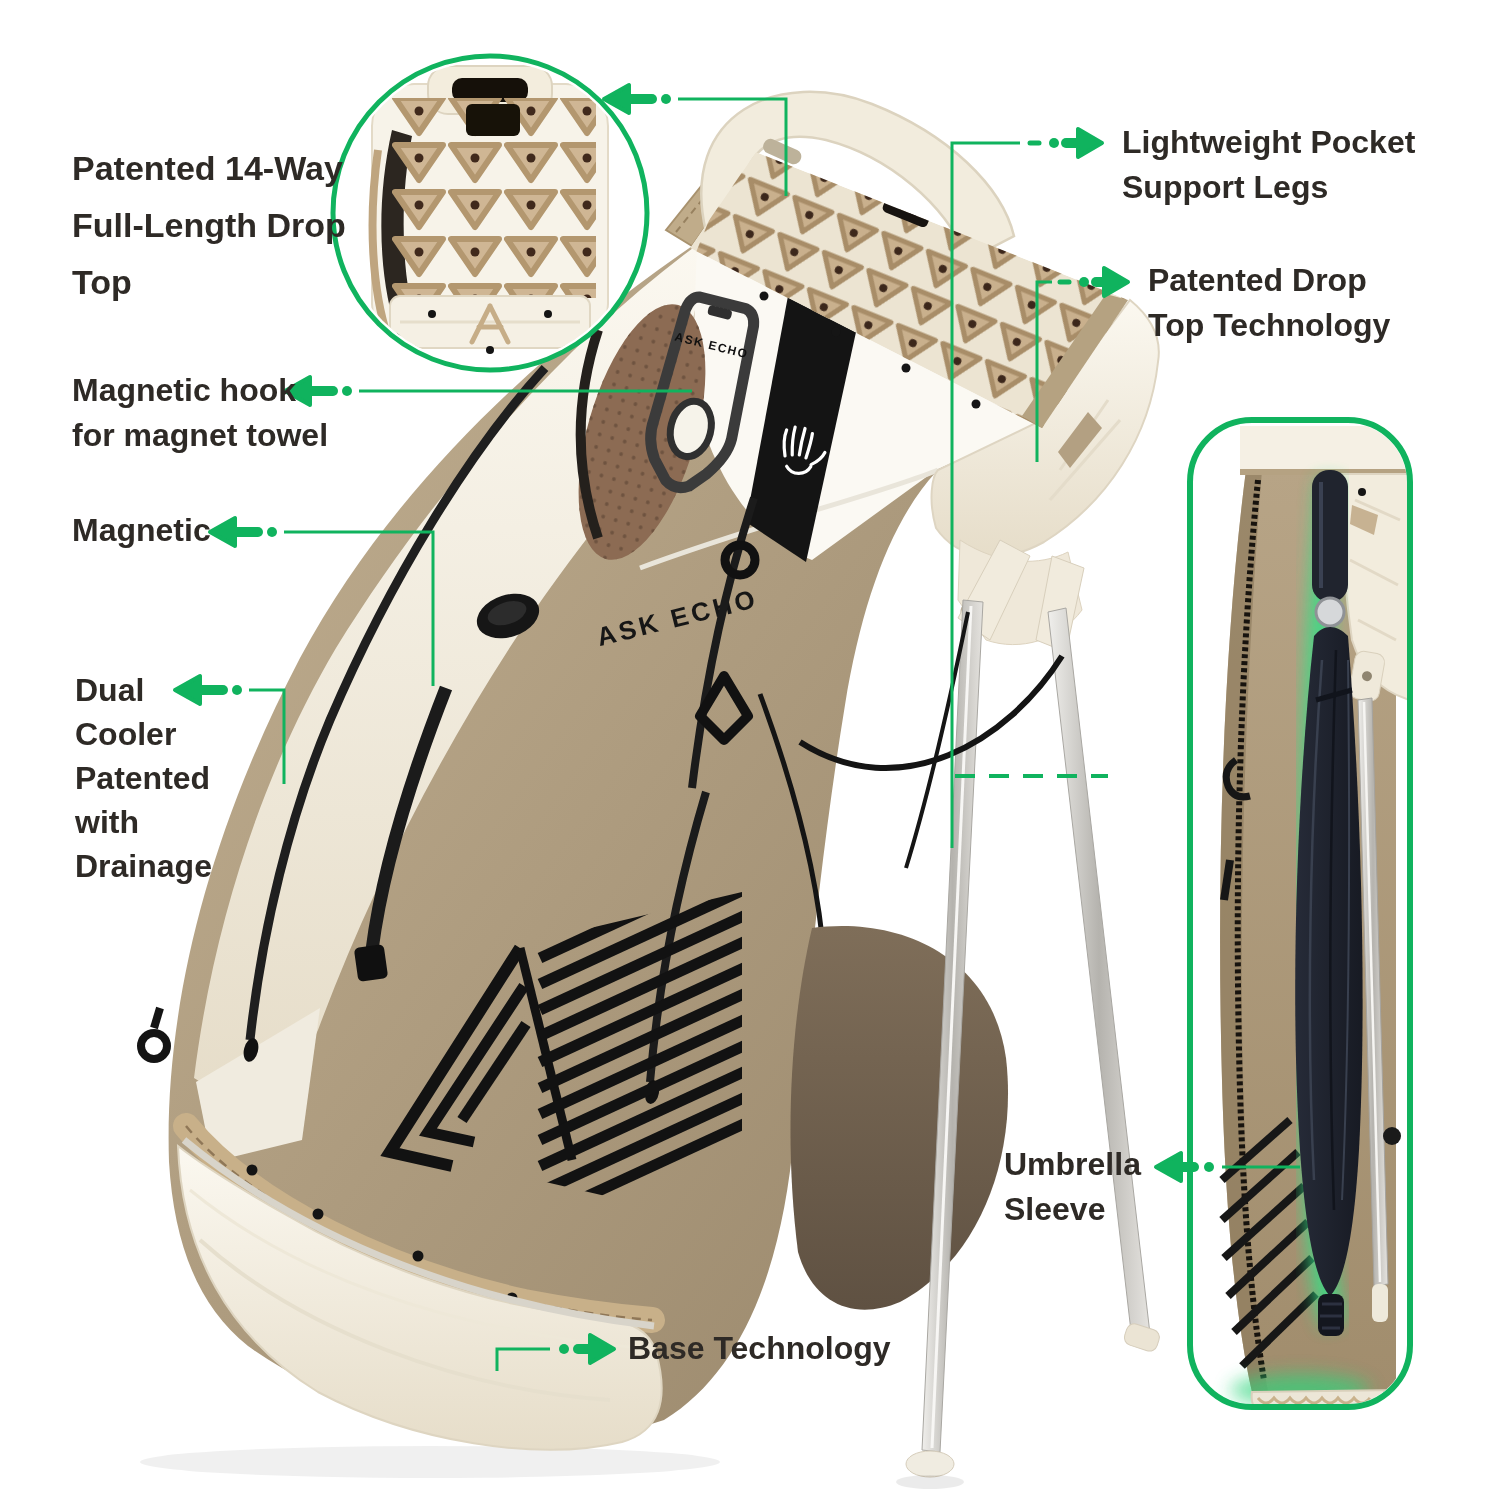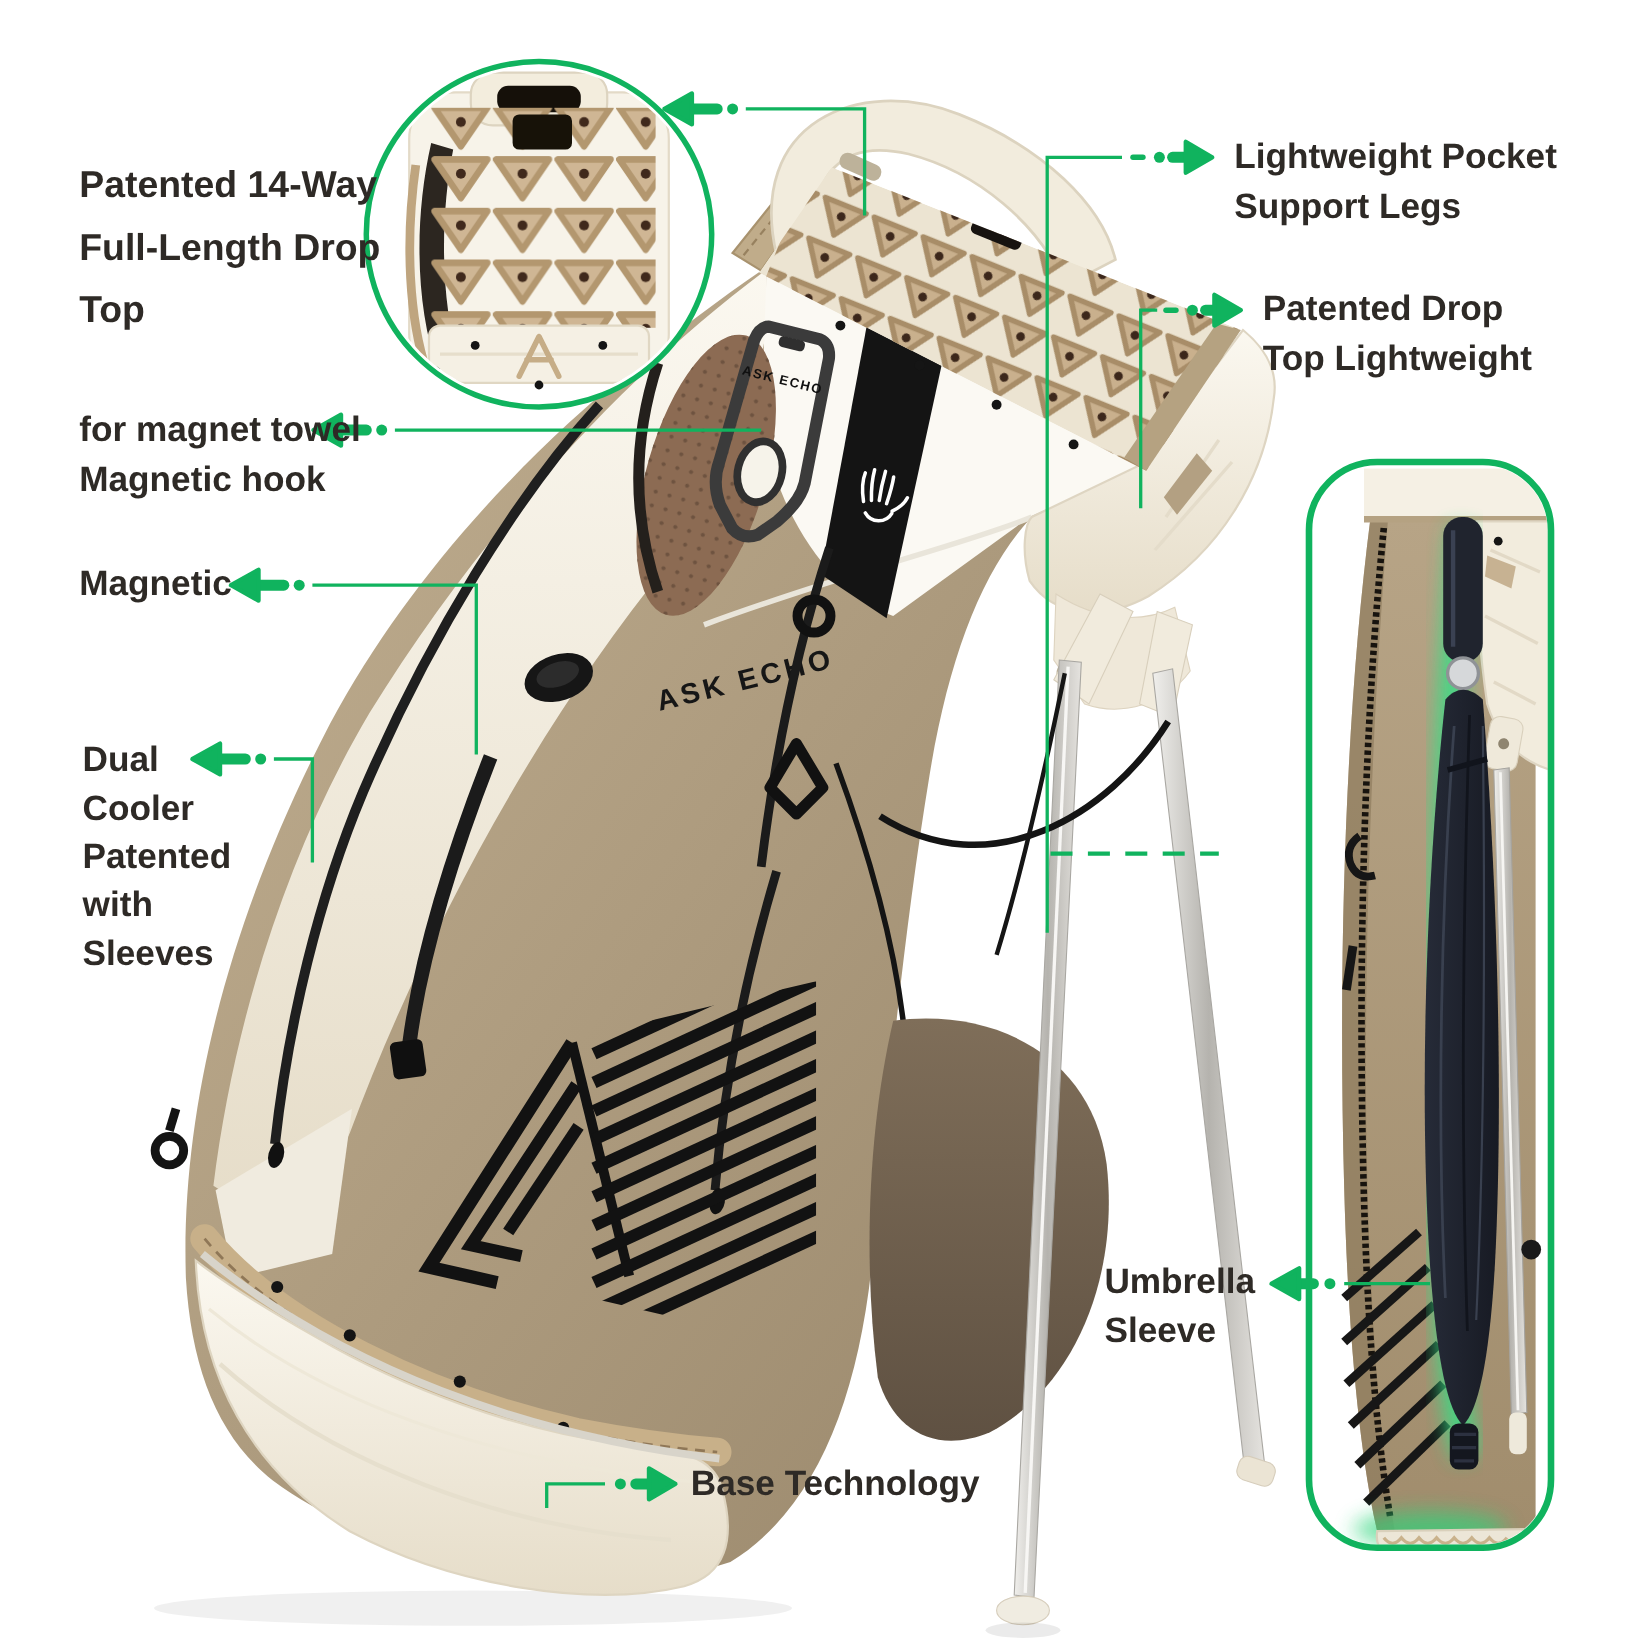--- a/index.html
+++ b/index.html
@@ -348,44 +348,44 @@
     <line class="dashed" x1="955" y1="776" x2="1108" y2="776"></line>
   </svg>
 
   <div class="callout big" style="left:72px;top:140px">
     <div>Patented 14-Way</div>
     <div>Full-Length Drop</div>
     <div>Top</div>
   </div>
 
   <div class="callout" style="left:72px;top:368px">
+    <div>Magnetic hook</div>
     <div>for magnet towel</div>
-    <div>Magnetic hook</div>
   </div>
 
   <div class="callout" style="left:72px;top:508px">
     <div>Magnetic</div>
   </div>
 
   <div class="callout" style="left:75px;top:668px;line-height:44px">
     <div>Dual</div>
     <div>Cooler</div>
     <div>Patented</div>
     <div>with</div>
-    <div>Sleeves</div>
+    <div>Drainage</div>
   </div>
 
   <div class="callout" style="left:1122px;top:120px">
     <div>Lightweight Pocket</div>
     <div>Support Legs</div>
   </div>
 
   <div class="callout" style="left:1148px;top:258px">
     <div>Patented Drop</div>
-    <div>Top Lightweight</div>
+    <div>Top Technology</div>
   </div>
 
   <div class="callout" style="left:1004px;top:1142px">
     <div>Umbrella</div>
     <div>Sleeve</div>
   </div>
 
   <div class="callout" style="left:628px;top:1326px">
     <div>Base Technology</div>
   </div>

